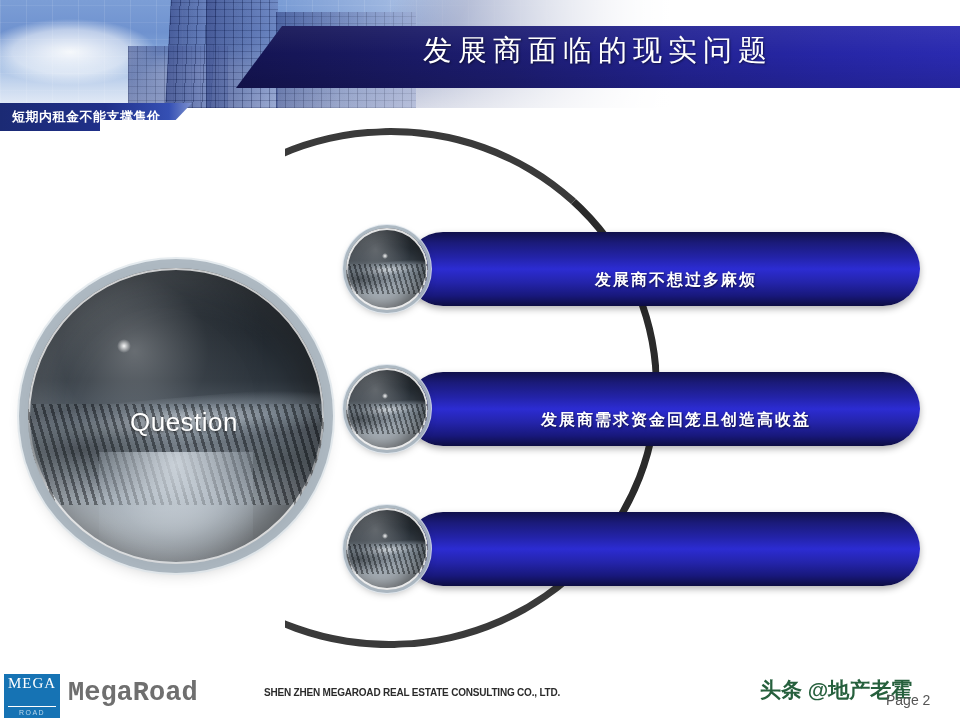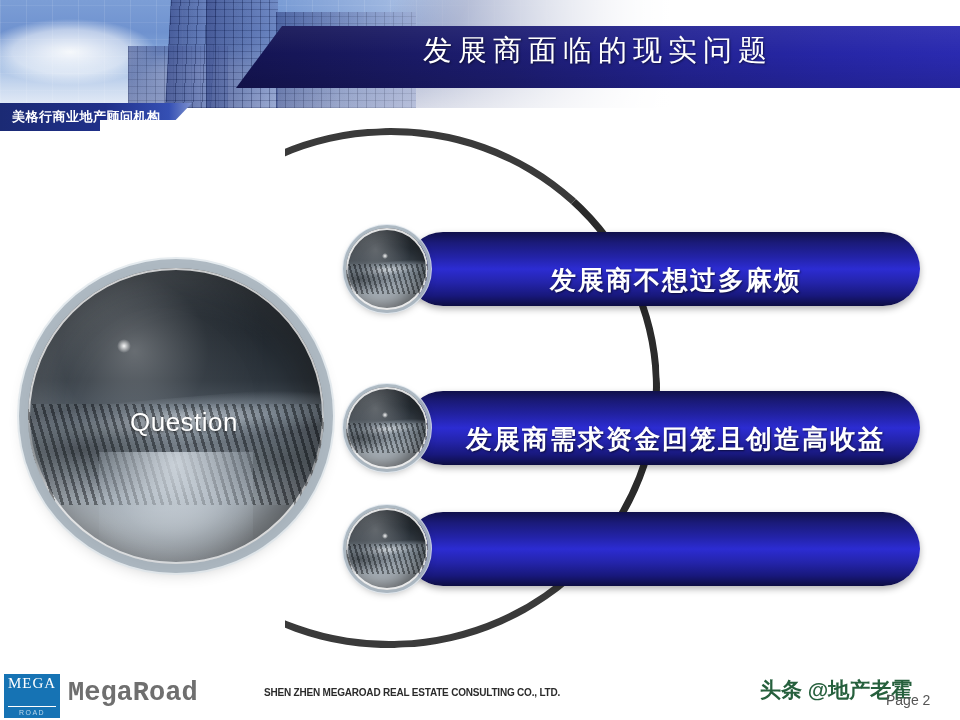--- a/index.html
+++ b/index.html
@@ -189,21 +189,21 @@
   }
 
   
   .pill-row {
     position: absolute;
     left: 346px;
     width: 574px;
     height: 74px;
   }
   .pill-row.r1 { top: 232px; }
-  .pill-row.r2 { top: 372px; margin-top: 19px; }
+  .pill-row.r2 { top: 372px; }
   .pill-row.r3 { top: 512px; }
 
   .pill {
     position: absolute;
     left: 60px; top: 0;
     width: 514px; height: 74px;
     border-radius: 37px;
     background:
       linear-gradient(to bottom,
         #10104a 0%, #1a1a78 14%, #2323a8 34%,
@@ -211,21 +211,21 @@
     box-shadow: 0 3px 7px rgba(0,0,0,0.30);
   }
   .pill-label {
     position: absolute;
     left: 60px; top: 0;
     width: 514px; height: 96px;
     display: flex; align-items: center; justify-content: center;
     color: #ffffff;
     font-family: "Liberation Serif", serif;
     font-weight: bold;
-    font-size: 26px;
+    font-size: 16px;
     letter-spacing: 2px;
     text-shadow: 1px 1px 2px rgba(0,0,0,0.55);
     padding-left: 26px;
     box-sizing: border-box;
     white-space: nowrap;
   }
 
   .sphere-sm {
     position: absolute;
     left: 0; top: -4px;
@@ -347,21 +347,21 @@
     <div class="hdr-tower t4"></div>
   </div>
   <div class="hdr-fade"></div>
 </div>
 
 <div class="title-band"></div>
 <div class="title-band-shade"></div>
 <div class="title-text">发展商面临的现实问题</div>
 
 <div class="brand-bar"></div>
-<div class="brand-text">美格行商业地产顾问机构</div>
+<div class="brand-text">短期内租金不能支撑售价</div>
 
 <div class="arc"></div>
 <div class="arc-mask-left"></div>
 
 <div class="sphere-big">
   <div class="sphere-rocks"></div>
   <div class="sphere-road"></div>
 </div>
 <div class="sphere-label">Question</div>
 

